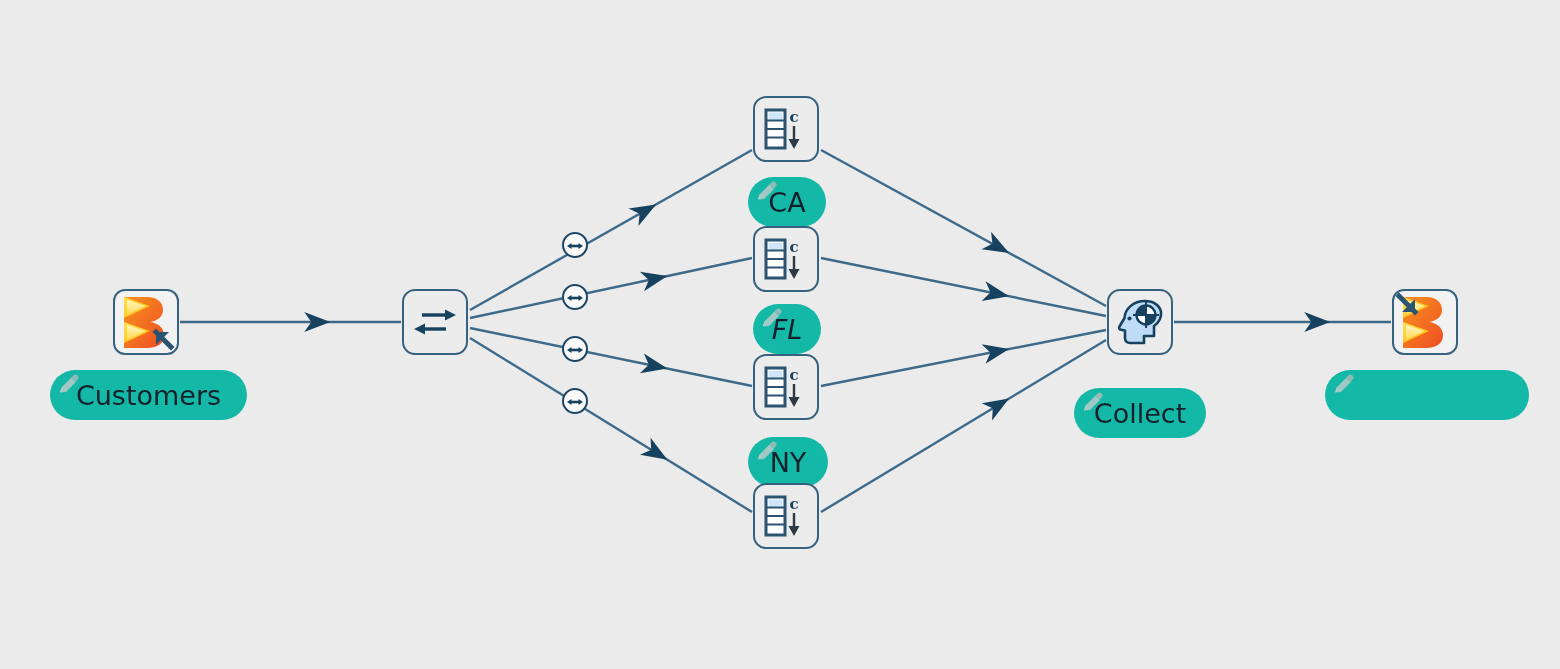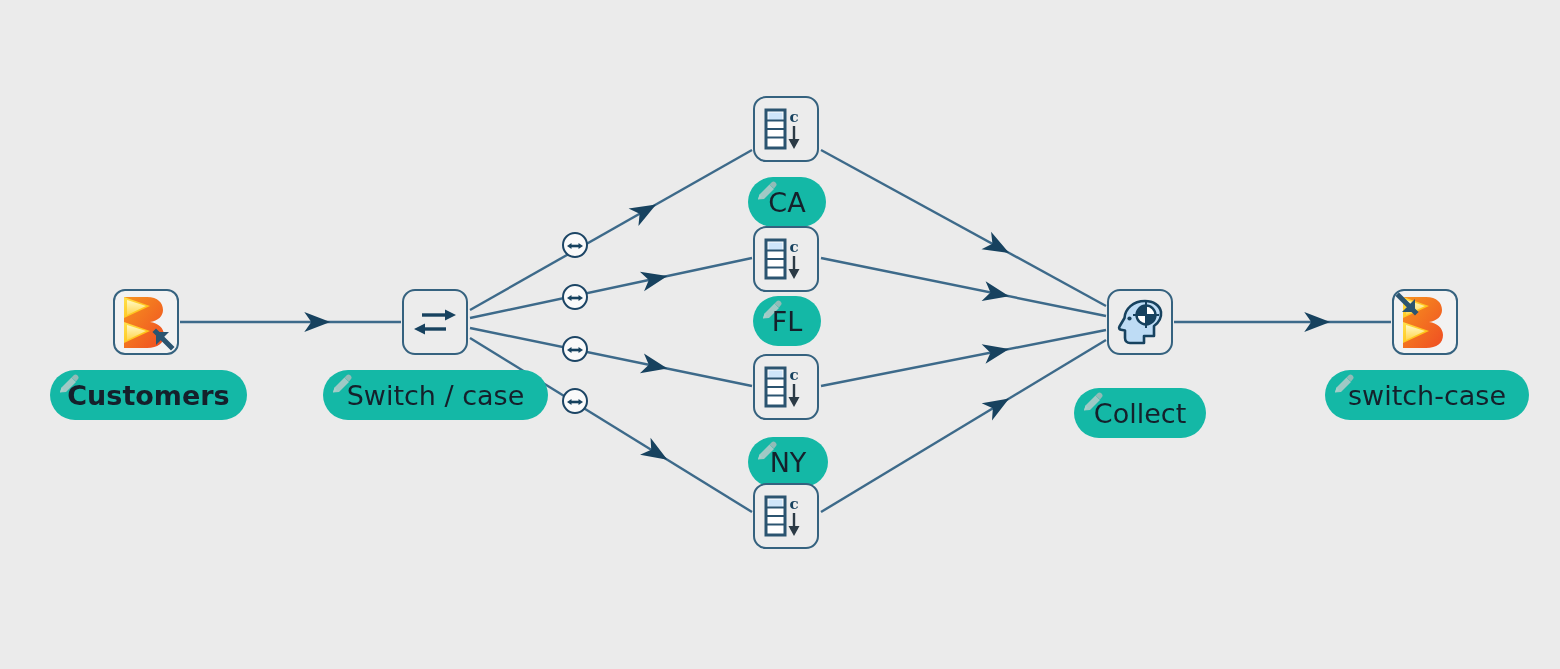--- a/index.html
+++ b/index.html
@@ -162,49 +162,40 @@
       <path d="M7 29 L33 38 L7 50 Z" fill="url(#g1_o)"></path>
       <path d="M10 7 L29 13 L10 22 Z" fill="url(#g3_o)"></path>
       <path d="M10 32 L29 38 L10 47 Z" fill="url(#g3_o)"></path>
       <g stroke="#2b5470" stroke-width="5" fill="none" stroke-linecap="square">
              <line x1="39" y1="39" x2="54" y2="54"></line>
            </g>
            <path d="M39 39 L52 39 L39 52 Z" fill="#2b5470"></path>
     </svg>
         </span>
       </div>
-      <div class="pill" style="left: 50px; top: 370px; width: 197px; font-weight: bold;">
+      <div class="pill" style="left: 50px; top: 370px; width: 197px;">
         <span class="pencil">
   <svg viewBox="0 0 24 24" width="24" height="24">
     <path d="M3 18.5 L4.5 13.5 L14.5 3.5 L19 8 L9 18 Z" fill="#cfcfcf"></path>
     <path d="M14.5 3.5 L17 1 C18 0 19.5 0.3 20.6 1.4 C21.7 2.5 22 4 21 5 L19 7.5 Z" fill="#bdbdbd"></path>
     <path d="M3 18.5 L4.5 13.5 L7 16 Z" fill="#d8d8d8"></path>
   </svg></span>
         <span class="pill-text">Customers</span>
       </div>
       <div class="node" style="left: 402px; top: 289px;">
         <span>
     <svg width="46" height="40" viewBox="0 0 46 40">
       <g stroke="#17425f" stroke-width="3.4" fill="none" stroke-linecap="butt">
         <line x1="10" y1="13" x2="38" y2="13"></line>
         <line x1="8" y1="27" x2="34" y2="27"></line>
       </g>
       <path d="M44 13 L33 7.5 L33 18.5 Z" fill="#17425f"></path>
       <path d="M2 27 L13 21.5 L13 32.5 Z" fill="#17425f"></path>
     </svg>
         </span>
-      </div>
-      <div class="pill" style="left: 323px; top: 370px; width: 225px;">
-        <span class="pencil">
-  <svg viewBox="0 0 24 24" width="24" height="24">
-    <path d="M3 18.5 L4.5 13.5 L14.5 3.5 L19 8 L9 18 Z" fill="#cfcfcf"></path>
-    <path d="M14.5 3.5 L17 1 C18 0 19.5 0.3 20.6 1.4 C21.7 2.5 22 4 21 5 L19 7.5 Z" fill="#bdbdbd"></path>
-    <path d="M3 18.5 L4.5 13.5 L7 16 Z" fill="#d8d8d8"></path>
-  </svg></span>
-        <span class="pill-text">Switch / case</span>
       </div>
       <div class="node" style="left: 753px; top: 96px;">
         <span>
     <svg width="48" height="44" viewBox="0 0 48 44">
       <rect x="4" y="3" width="19" height="38" fill="#ffffff" stroke="#2b5470" stroke-width="3"></rect>
       <rect x="6.5" y="5.5" width="14" height="8" fill="#cfe6fa"></rect>
       <g stroke="#2b5470" stroke-width="2">
         <line x1="4" y1="13.5" x2="23" y2="13.5"></line>
         <line x1="4" y1="22" x2="23" y2="22"></line>
         <line x1="4" y1="30.5" x2="23" y2="30.5"></line>
@@ -237,21 +228,21 @@
         <line x1="4" y1="30.5" x2="23" y2="30.5"></line>
       </g>
       <text x="32" y="15" font-family="DejaVu Serif, Liberation Serif, serif" font-size="15" font-weight="bold" fill="#17425f" text-anchor="middle">c</text>
       <g stroke="#2b3a45" stroke-width="2.4" fill="none">
         <line x1="32" y1="19" x2="32" y2="39"></line>
       </g>
       <path d="M32 42 L26.5 32 L37.5 32 Z" fill="#2b3a45"></path>
     </svg>
         </span>
       </div>
-      <div class="pill" style="left: 753px; top: 296px; width: 68px;">
+      <div class="pill" style="left: 753px; top: 304px; width: 68px; font-style: italic;">
         <span class="pencil">
   <svg viewBox="0 0 24 24" width="24" height="24">
     <path d="M3 18.5 L4.5 13.5 L14.5 3.5 L19 8 L9 18 Z" fill="#cfcfcf"></path>
     <path d="M14.5 3.5 L17 1 C18 0 19.5 0.3 20.6 1.4 C21.7 2.5 22 4 21 5 L19 7.5 Z" fill="#bdbdbd"></path>
     <path d="M3 18.5 L4.5 13.5 L7 16 Z" fill="#d8d8d8"></path>
   </svg></span>
         <span class="pill-text">FL</span>
       </div>
       <div class="node" style="left: 753px; top: 354px;">
         <span>
@@ -351,21 +342,20 @@
     </svg>
         </span>
       </div>
       <div class="pill" style="left: 1325px; top: 370px; width: 204px;">
         <span class="pencil">
   <svg viewBox="0 0 24 24" width="24" height="24">
     <path d="M3 18.5 L4.5 13.5 L14.5 3.5 L19 8 L9 18 Z" fill="#cfcfcf"></path>
     <path d="M14.5 3.5 L17 1 C18 0 19.5 0.3 20.6 1.4 C21.7 2.5 22 4 21 5 L19 7.5 Z" fill="#bdbdbd"></path>
     <path d="M3 18.5 L4.5 13.5 L7 16 Z" fill="#d8d8d8"></path>
   </svg></span>
-        <span class="pill-text">switch-case</span>
       </div>
       <div class="badge" style="left: 562px; top: 232px;">
         <span>
     <svg width="16" height="10" viewBox="0 0 16 10">
       <line x1="3.5" y1="5" x2="12.5" y2="5" stroke="#17425f" stroke-width="2.6"></line>
       <path d="M0 5 L4.5 2 L4.5 8 Z" fill="#17425f"></path>
       <path d="M16 5 L11.5 2 L11.5 8 Z" fill="#17425f"></path>
     </svg></span>
       </div>
       <div class="badge" style="left: 562px; top: 284px;">

